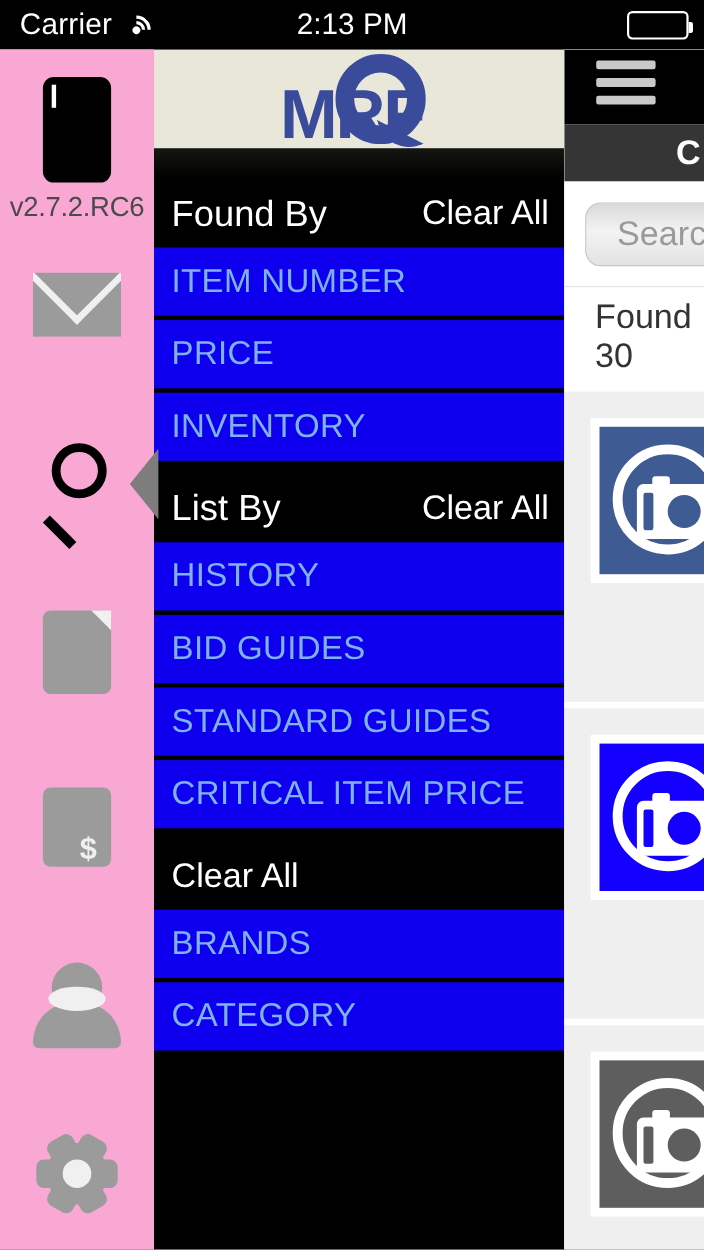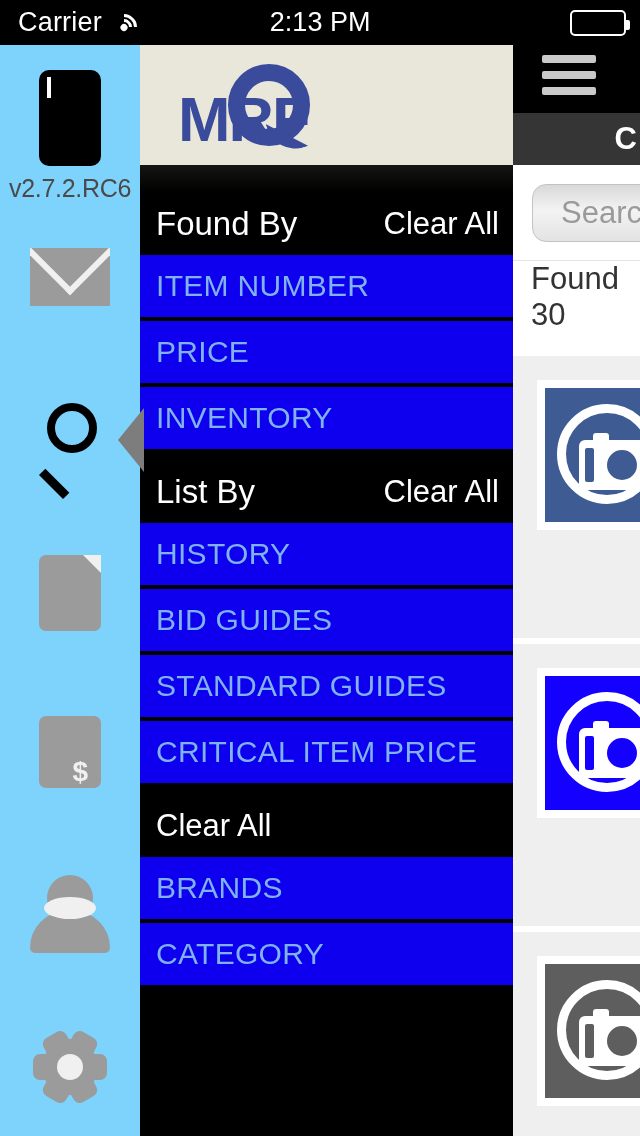--- a/index.html
+++ b/index.html
@@ -28,21 +28,21 @@
   .status-center{ width:34%; text-align:center; font-size:27px; }
   .status-right{ width:33%; display:flex; justify-content:flex-end; align-items:center; padding-right:14px; }
   .battery{ width:56px; height:26px; border:2px solid #fff; border-radius:5px; padding:2px; position:relative; }
   .battery .lvl{ background:#fff; height:100%; width:100%; border-radius:2px; }
   .battery:after{ content:''; position:absolute; right:-6px; top:8px; width:4px; height:10px;
                   background:#fff; border-radius:0 2px 2px 0; }
 
   
   .rail{
     position:absolute; top:45px; left:0; width:140px; height:1091px;
-    background:#7dd3fc;
+    background:#f9a8d4;
   }
   .rail-item{ width:140px; display:flex; flex-direction:column; align-items:center; position:absolute; }
   .rail-version{ font-size:25px; color:#4a4a4a; margin-top:8px; letter-spacing:-.3px; }
 
   .icon-phone{ width:62px; height:96px; background:#000; border-radius:10px; padding:9px 8px; }
   .icon-phone .scr{ width:100%; height:100%; border:2px solid #fff; background:#000; }
 
   .icon-mail{ width:80px; height:58px; background:#9b9b9b; position:relative; overflow:hidden; }
   .icon-mail:before{ content:''; position:absolute; top:-30px; left:50%; transform:translateX(-50%) rotate(45deg);
                      width:58px; height:58px; border-right:6px solid #eff0ef; border-bottom:6px solid #eff0ef; }
@@ -84,21 +84,21 @@
     position:absolute; left:118px; top:408px; width:0; height:0;
     border-top:32px solid transparent; border-bottom:32px solid transparent;
     border-right:26px solid #7d7d7d; z-index:6;
   }
 
   
   .panel{
     position:absolute; top:45px; left:140px; width:373px; height:1091px;
     background:#000; overflow:hidden;
   }
-  .logo-bar{ height:120px; background:#e9e6da; display:flex; align-items:center; }
+  .logo-bar{ height:90px; background:#e9e6da; display:flex; align-items:center; justify-content:center; }
   .logo-wrap{ position:relative; width:220px; height:86px; }
   .logo-q{ position:absolute; left:88px; top:2px; width:82px; height:82px; border:17px solid #3a4b9b;
            border-radius:50%; }
   .logo-tail{ position:absolute; left:130px; top:56px; width:34px; height:34px; border:14px solid #3a4b9b;
               border-top-color:transparent; border-right-color:transparent; border-radius:0 0 0 30px;
               transform:rotate(-18deg); }
   .logo-letters{ position:absolute; left:38px; top:26px; font-size:63px; font-weight:bold; color:#3a4b9b;
                  letter-spacing:-2px; line-height:1; font-family:"Liberation Sans", sans-serif; }
   .panel-fade{ height:28px; background:linear-gradient(#151512,#000); }
 
@@ -125,21 +125,21 @@
   .hamburger i{ display:block; height:8px; background:#c9c9c9; border-radius:2px; margin-bottom:8px; }
   .title-bar{ height:52px; background:#353535; display:flex; align-items:center; justify-content:flex-end; }
   .title-bar span{ color:#fff; font-size:31px; font-weight:bold; padding-right:3px; }
   .search-area{ height:95px; background:#fff; display:flex; align-items:center; padding-left:19px; }
   .search-box{
     height:58px; width:200px; border-radius:14px;
     background:linear-gradient(#d9d9d9,#f3f3f3 45%,#e3e3e3);
     border:1px solid #c3c3c3; display:flex; align-items:center; padding-left:28px;
   }
   .search-box span{ color:#9a9a9a; font-size:31px; }
-  .found-strip{ height:90px; background:#fff; display:flex; padding-left:18px;
+  .found-strip{ height:90px; background:#fff; display:flex; align-items:center; padding-left:28px;
                 border-top:1px solid #e3e3e3; }
   .found-strip span{ color:#333; font-size:31px; }
 
   .card{ height:288px; background:#efefef; border-top:6px solid #fff; padding:24px 0 0 24px; }
   .thumb-frame{ width:118px; height:150px; background:#fff; padding:8px 0 0 8px; }
   .thumb{ width:110px; height:134px; position:relative; overflow:hidden; }
   .thumb .ring{ position:absolute; top:16px; left:12px; width:100px; height:100px;
                 border:9px solid #fff; border-radius:50%; }
   .thumb .cam{ position:absolute; top:52px; left:34px; width:86px; height:50px; background:#fff; border-radius:6px; }
   .thumb .lens{ position:absolute; top:62px; left:62px; width:30px; height:30px; border-radius:50%; }

